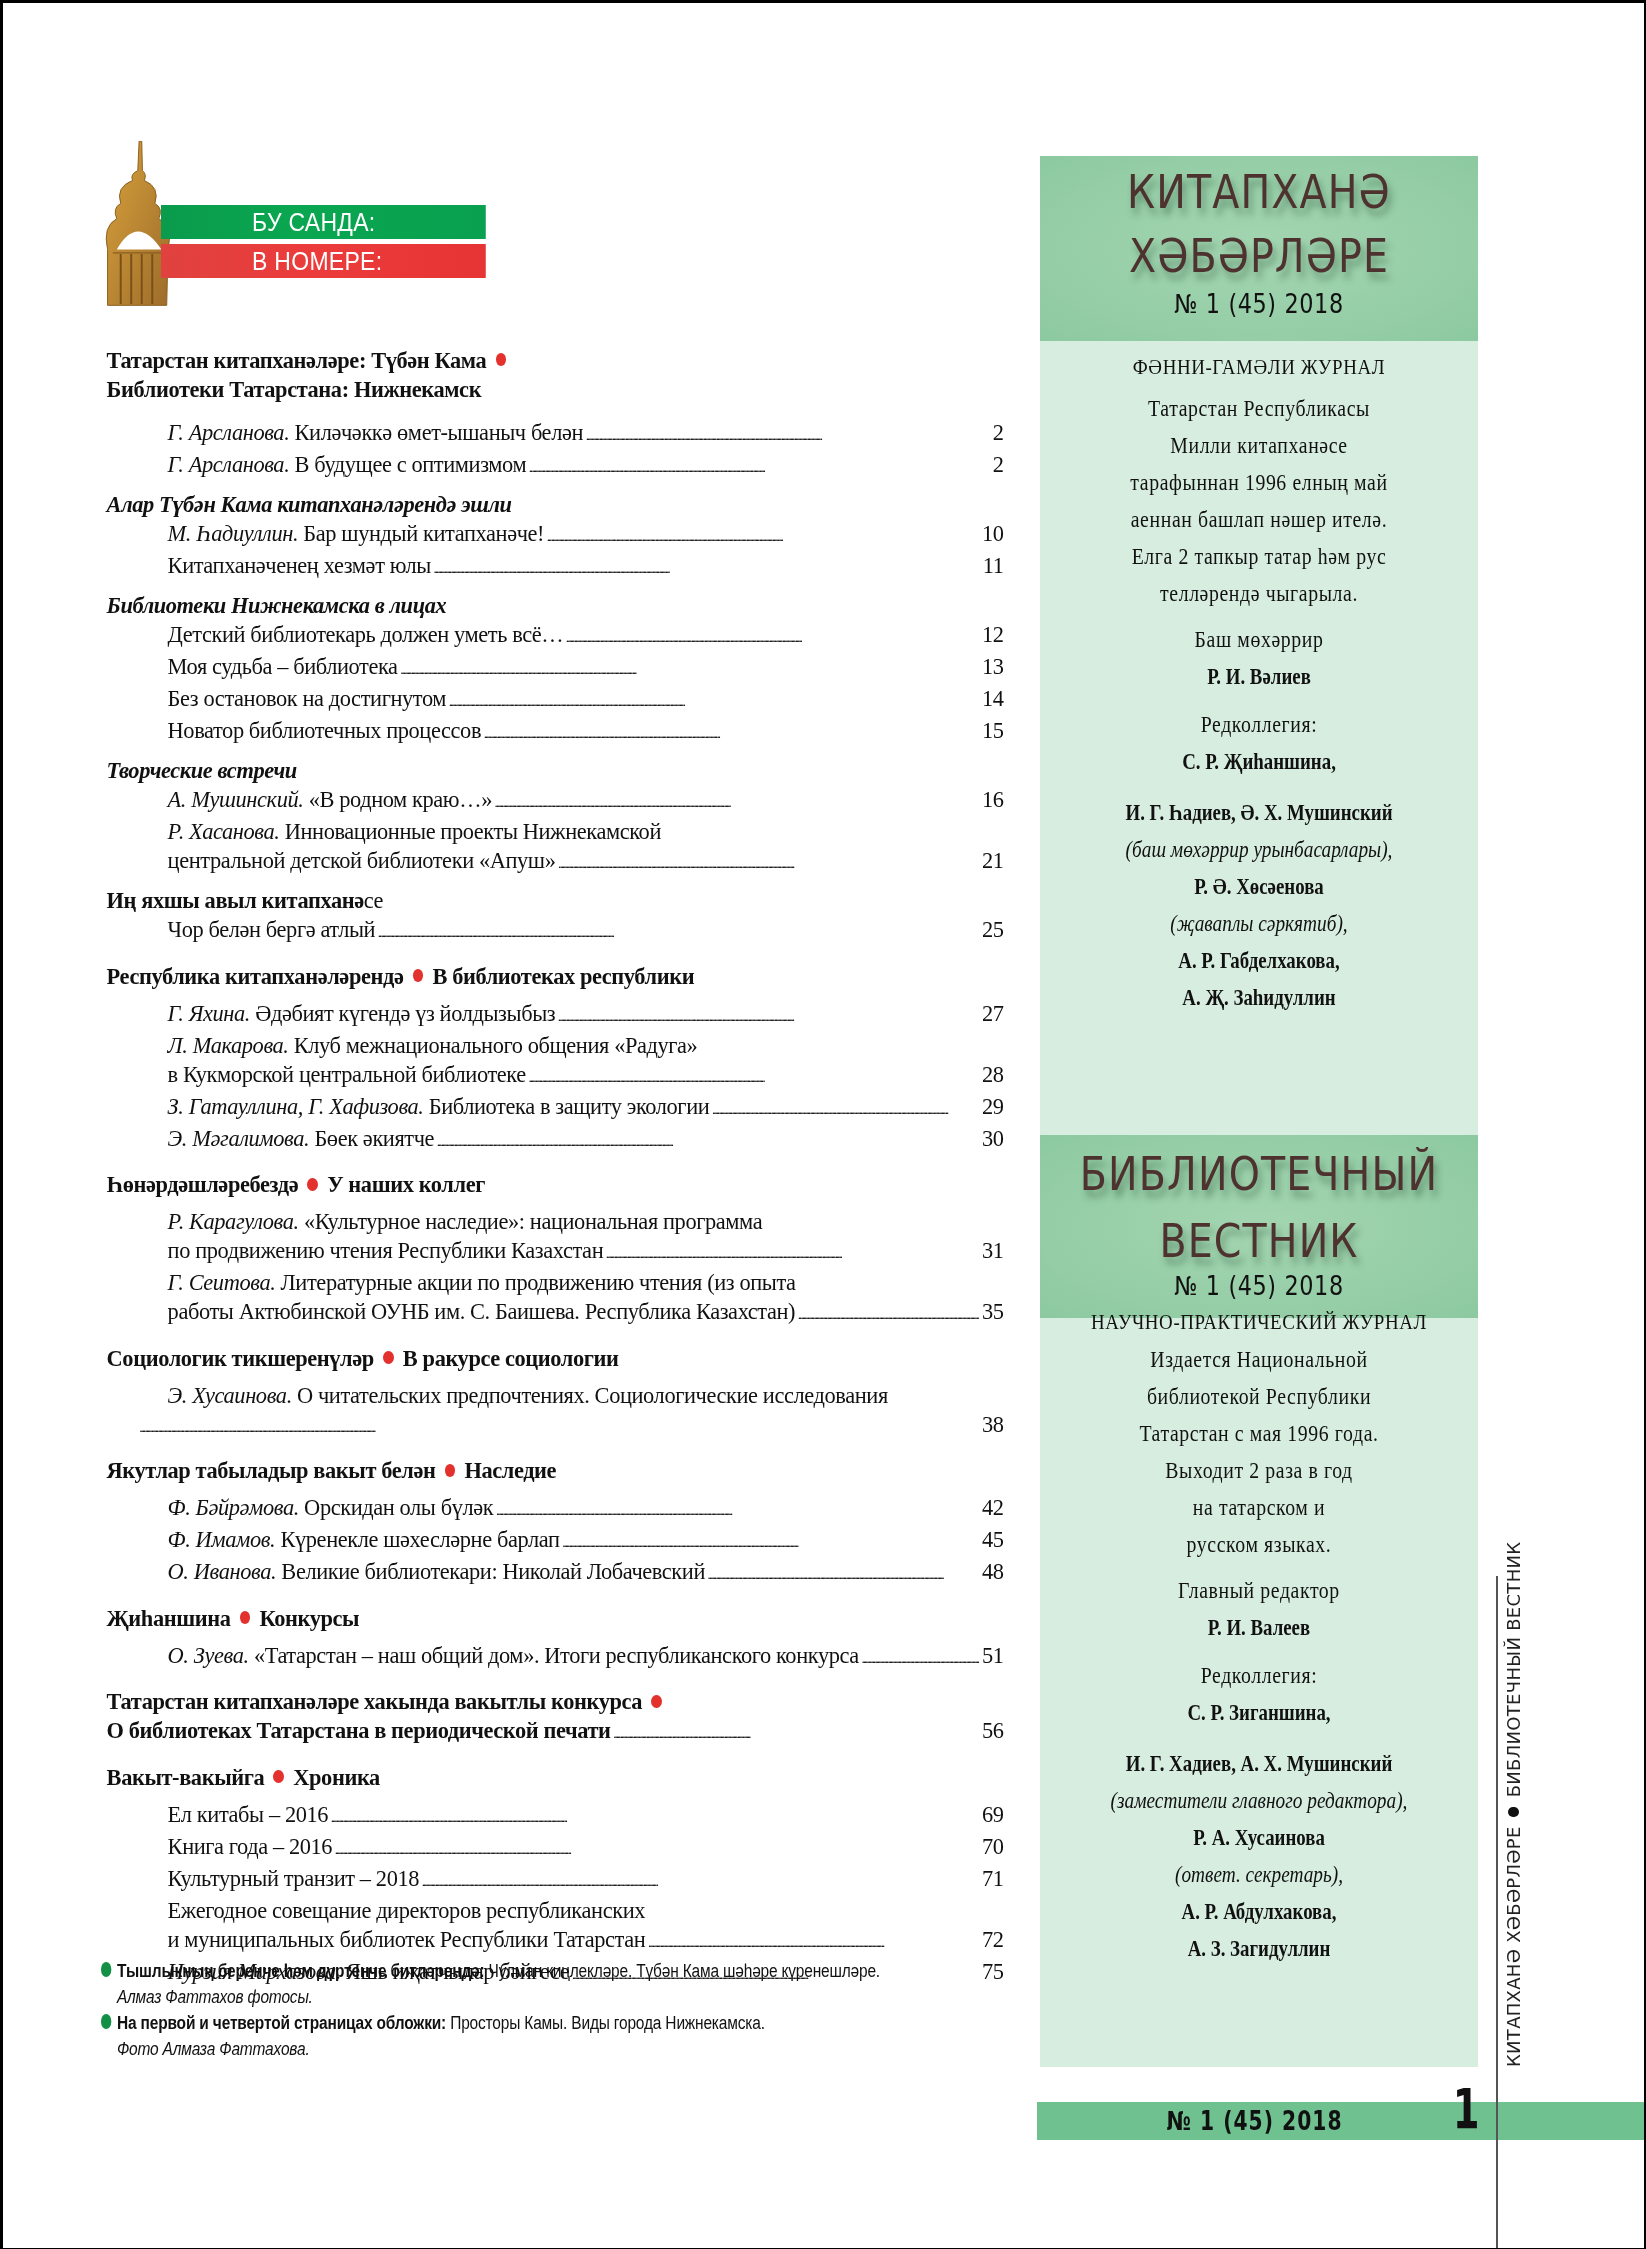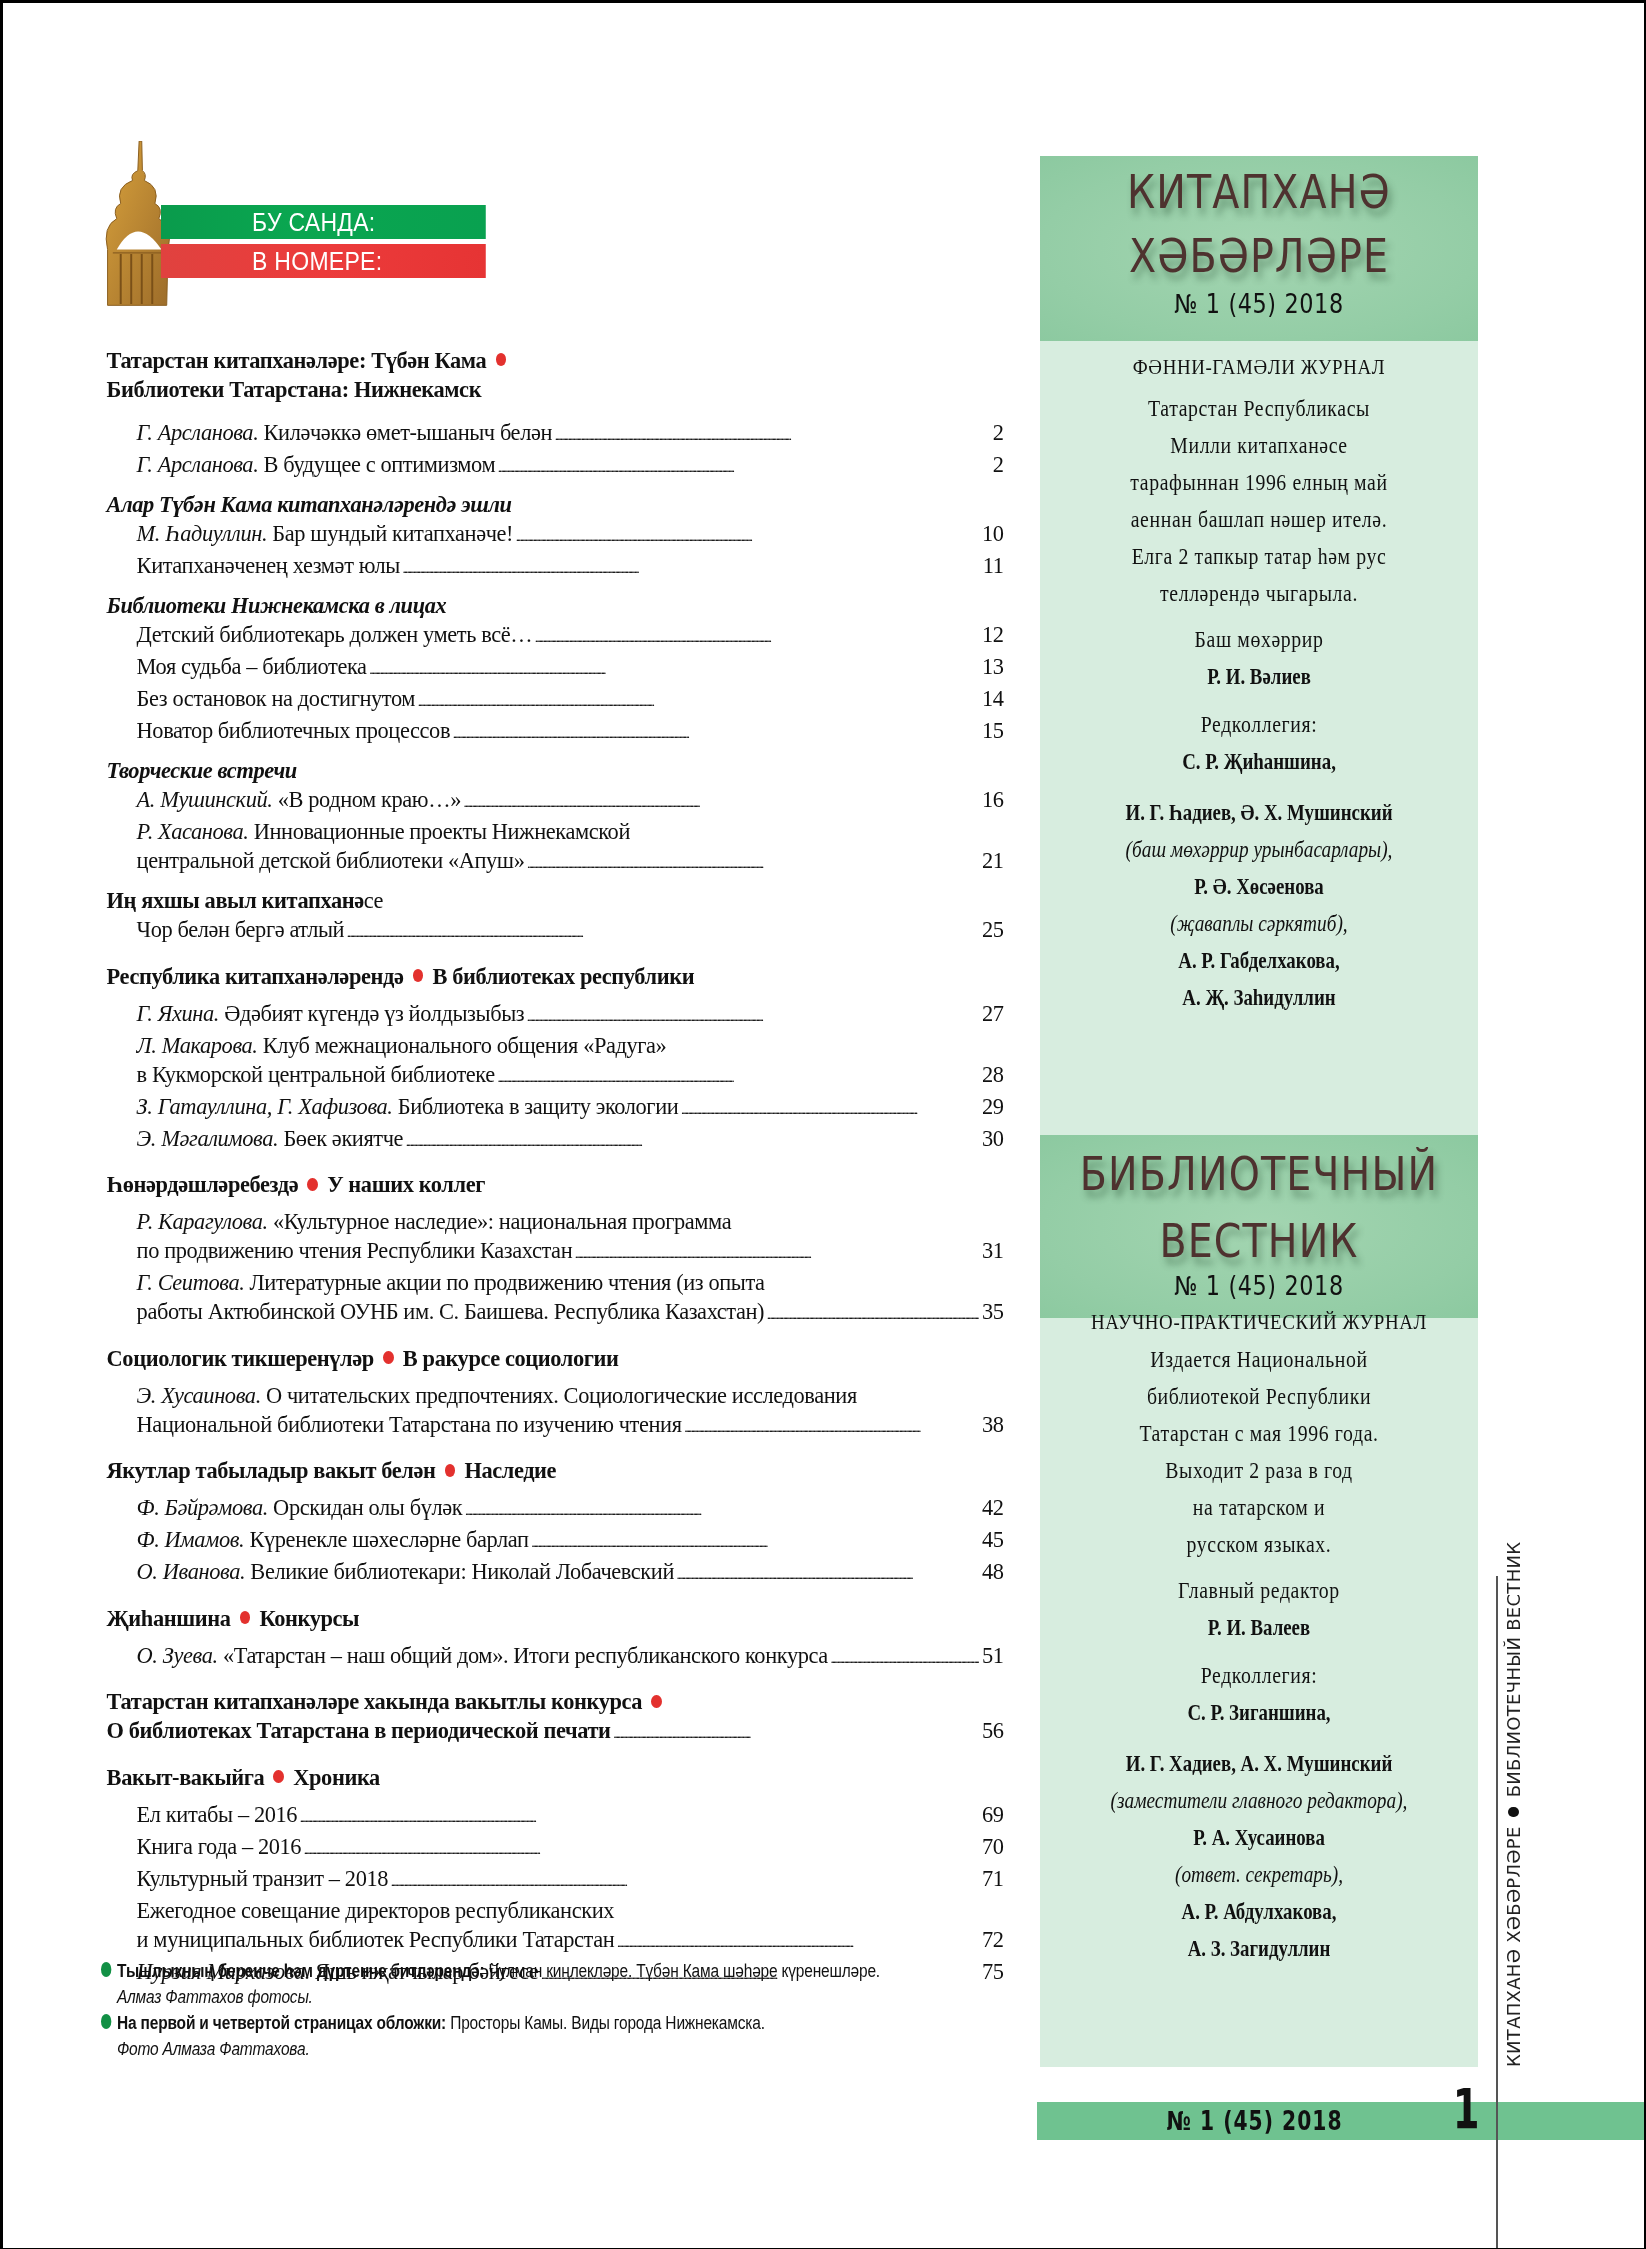--- a/index.html
+++ b/index.html
@@ -19,21 +19,21 @@
   .band.red   { top: 241px; background: linear-gradient(90deg,#e0423f,#ec3b3b 50%,#e63434); }
 
   
   .toc { position: absolute; left: 104px; top: 343px; width: 897px; }
   .sec { font-weight: bold; font-size: 22.4px; line-height: 29px; letter-spacing: -0.4px; white-space: nowrap; }
   .sec.it { font-style: italic; }
   .dot { display: inline-block; width: 10.6px; height: 13px; border-radius: 50%;
          background: #e3312e; margin: 0 9.2px; vertical-align: 1.3px; }
   .entry { display: flex; align-items: baseline; font-size: 22.4px; line-height: 29px;
            padding-left: 30px; letter-spacing: -0.4px; white-space: nowrap; }
-  .entry .txt { flex: 0 0 auto; }
+  .entry .txt { flex: 0 0 auto; margin-left: 31px; }
   .entry .au { font-style: italic; }
   .entry .leader { flex: 1 1 auto; overflow: hidden; margin: 0 2.6px; }
   .entry .leader::before { content: ". . . . . . . . . . . . . . . . . . . . . . . . . . . . . . . . . . . . . . . . . . . . . . . . . . . . . . . . . . . . . . . . . . . . . . . . . . . . . . . . . . . . . . . . . . . . . . . . . . . . . . . . . . . . . . . . . . . . . . . . . . . . . . . . . . . . . . . . . . . . . . . . . . . . . . . . . . . . . . . . . . . . . . . . . . . . . . . . . . . . . ";
             font-size: 13px; letter-spacing: -2.6px; white-space: nowrap; }
   .entry .pg { flex: 0 0 auto; }
   .entry.cont { }
   .sec.withpg { display: flex; align-items: baseline; }
   .sec.withpg .leader { flex: 1 1 auto; overflow: hidden; margin: 0 2.6px; font-weight: normal; }
   .sec.withpg .leader::before { content: ". . . . . . . . . . . . . . . . . . . . . . . . . . . . . . . . . . . . . . . . . . . . . . . . . . . . . . . . . . . . . . . . . . . . . . . . . . . . . . . . . . . . . . . . . . . . . . . . . . . . . . . . . "; font-size: 13px; letter-spacing: -2.6px; white-space: nowrap; }
   .sec.withpg .pg { font-weight: normal; }
@@ -231,21 +231,20 @@
         <span class="pg">35</span>
       </div>
     <div class="gap-m"></div>
 
     <div class="sec"><span>Социологик тикшеренүләр</span><span class="dot"></span><span>В ракурсе социологии</span></div>
     <div class="gap-s"></div>
     <div class="entry">
         <span class="txt"><span class="au">Э. Хусаинова.</span><span> О читательских предпочтениях. Социологические исследования</span></span>
       </div>
     <div class="entry cont">
-        <span class="txt">Национальной библиотеки Татарстана по изучению чтения</span>
         <span class="leader"></span>
         <span class="pg">38</span>
       </div>
     <div class="gap-m"></div>
 
     <div class="sec"><span>Якутлар табыладыр вакыт белән</span><span class="dot"></span><span>Наследие</span></div>
     <div class="gap-s"></div>
     <div class="entry">
         <span class="txt"><span class="au">Ф. Бәйрәмова.</span><span> Орскидан олы бүләк</span></span>
         <span class="leader"></span>

